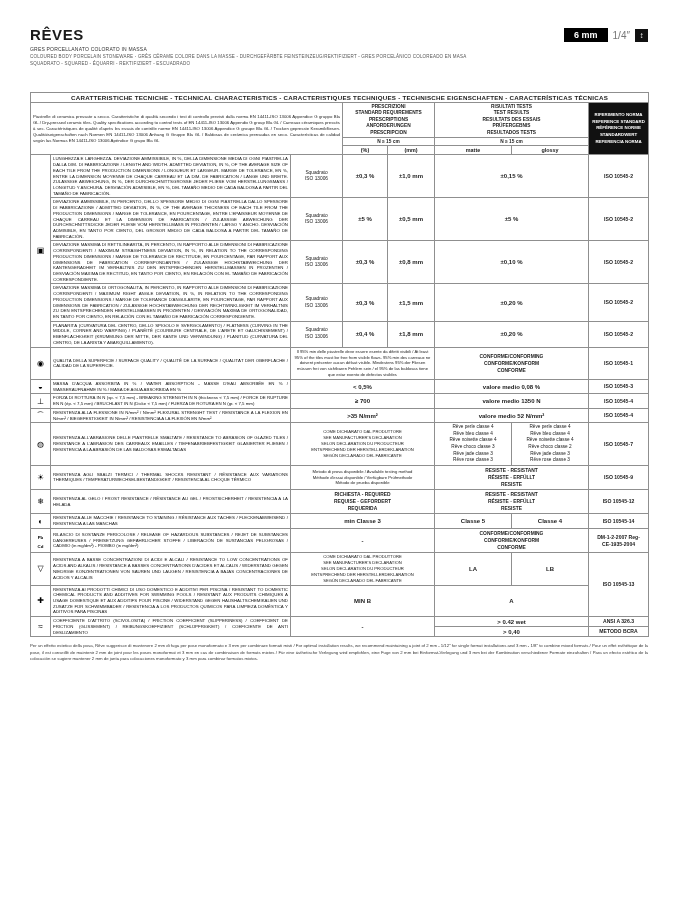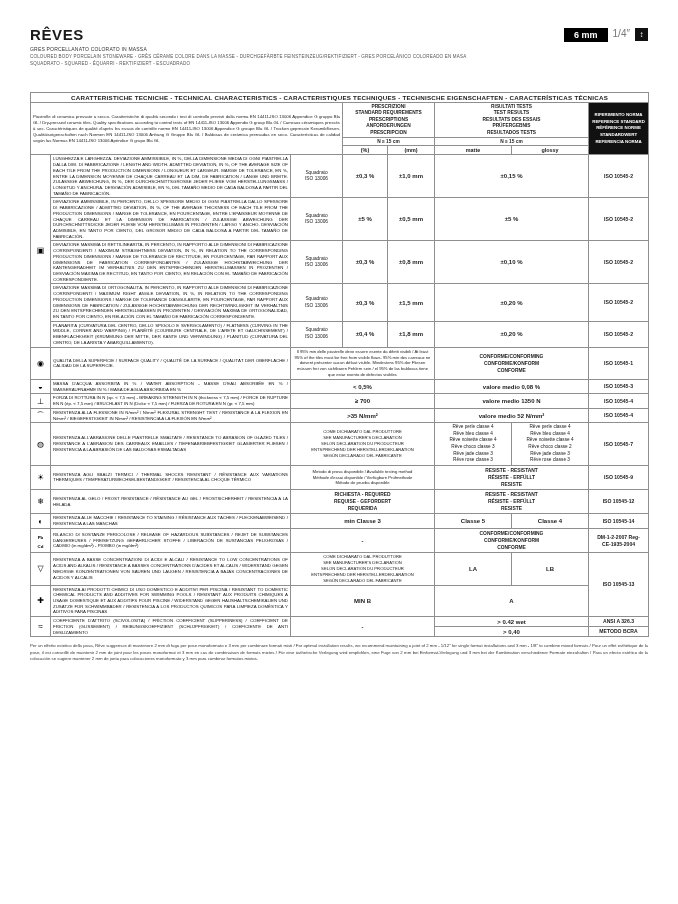--- a/index.html
+++ b/index.html
@@ -2,21 +2,21 @@
 <html><head>
 <meta charset="utf-8">
 <style>
   html,body{margin:0;padding:0;background:#fff;}
   body{width:678px;height:904px;font-family:"Liberation Sans",sans-serif;color:#1a1a1a;-webkit-font-smoothing:antialiased;}
   .page{position:relative;width:678px;height:904px;box-sizing:border-box;padding:26px 30px;overflow:hidden;}
   .title-row{position:relative;}
   h1{font-size:15px;margin:0 0 3px 0;letter-spacing:.6px;font-weight:bold;}
   .sub1{font-size:5px;color:#333;letter-spacing:.2px;margin-bottom:2px;}
   .sub2,.sub3{font-size:4.5px;color:#555;letter-spacing:.2px;margin-bottom:2px;}
-  .thickness{position:absolute;top:2px;right:0;display:flex;align-items:flex-start;gap:5px;}
+  .thickness{position:absolute;top:2px;right:0;display:flex;align-items:center;gap:5px;}
   .badge{background:#000;color:#fff;font-weight:bold;font-size:9px;padding:2px 10px;}
   .inches{font-size:10px;color:#777;}
   .thick-icon{background:#111;color:#fff;font-size:8px;width:13px;height:13px;display:inline-flex;align-items:center;justify-content:center;}
   table.spec{width:618px;border-collapse:collapse;table-layout:fixed;margin-top:26px;}
   .spec td,.spec th{border:.5px solid #8f8f8f;box-sizing:border-box;vertical-align:middle;padding:1px 2px;}
   .bar{font-size:6.2px;font-weight:bold;text-align:center;padding:3.5px 2px;border:1px solid #555;letter-spacing:.25px;}
   .intro{font-size:4.3px;line-height:1.4;text-align:justify;padding:3px 5px;vertical-align:top;color:#222;}
   .grp{font-size:4.8px;font-weight:bold;text-align:center;white-space:pre-line;line-height:1.35;padding:2px;}
   .refhead{background:#111;color:#fff;font-size:4.4px;font-weight:bold;text-align:center;white-space:pre-line;line-height:1.5;}
   .ncm{font-size:4.8px;text-align:center;padding:1.5px;}

